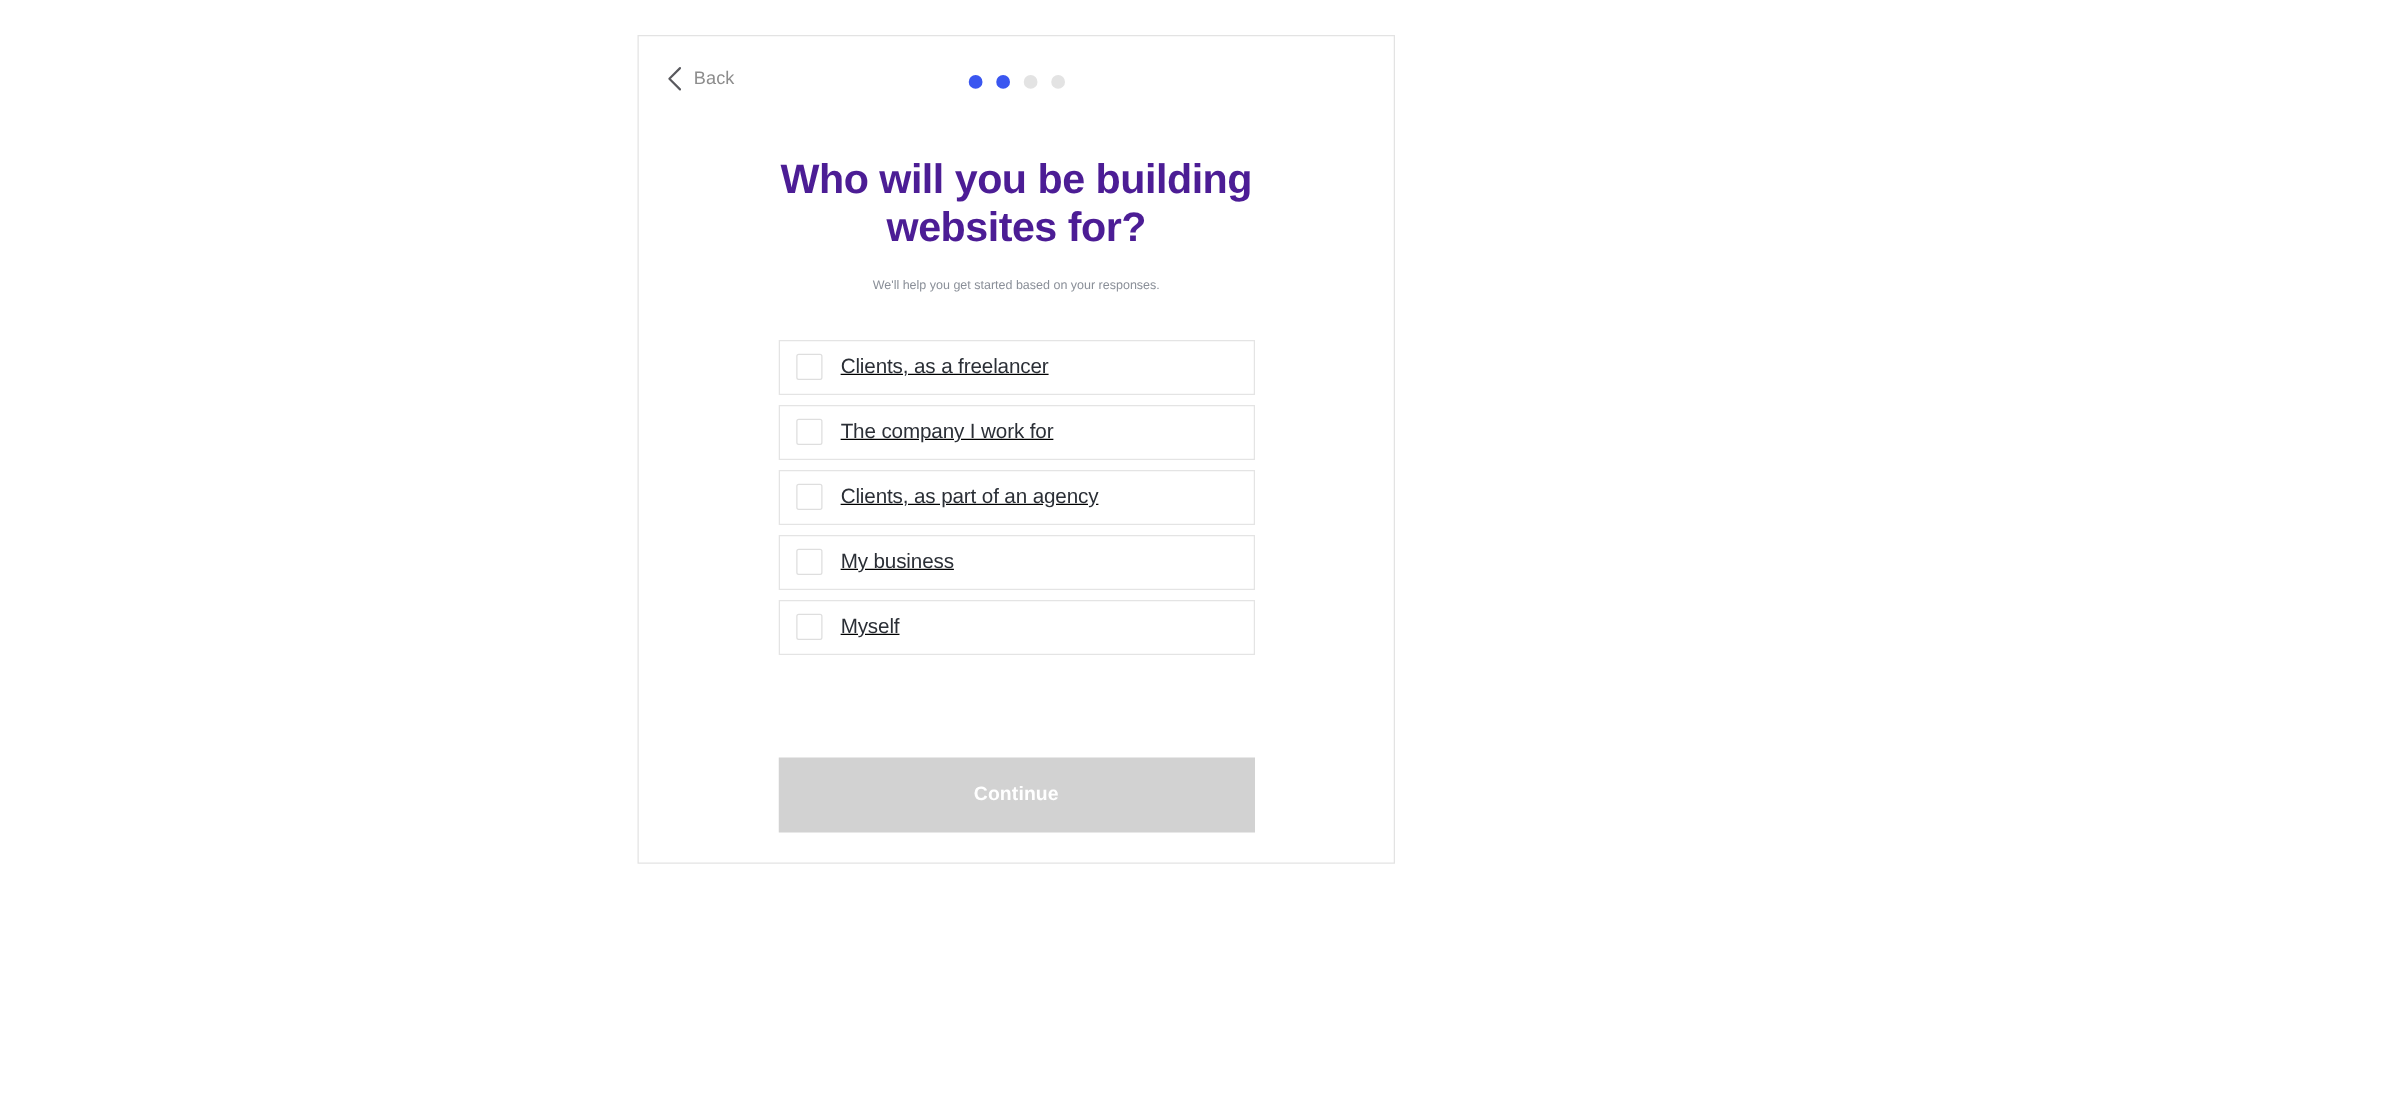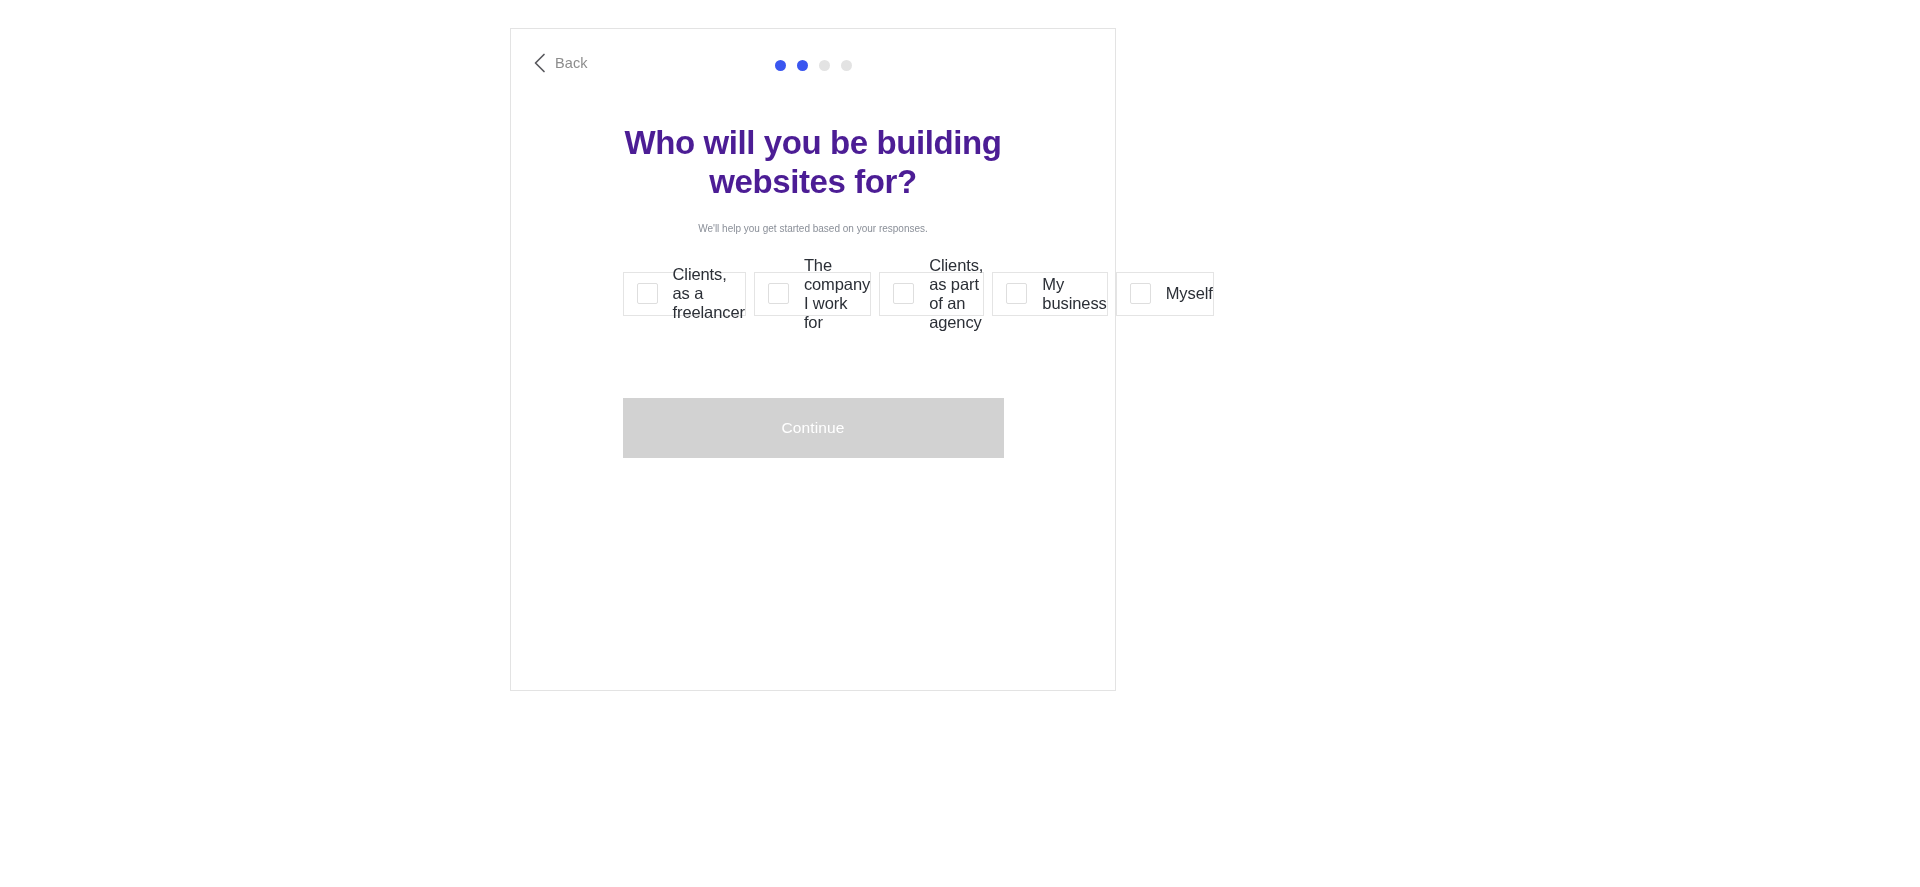--- a/index.html
+++ b/index.html
@@ -100,22 +100,23 @@
     line-height: 1.4;
     color: #8a8f98;
     font-weight: 400;
   }
 
   
   .options {
     margin: 36px auto 0 auto;
     width: 381px;
     display: flex;
-    flex-direction: row;
+    flex-direction: column;
     gap: 8px;
+    text-decoration: underline;
   }
 
   .option-row {
     display: flex;
     align-items: center;
     height: 44px;
     border: 1px solid #e4e4e4;
     background: #ffffff;
     box-sizing: border-box;
     padding-left: 13px;
@@ -149,21 +150,21 @@
     display: flex;
     align-items: center;
     justify-content: center;
     width: 100%;
     height: 60px;
     background: #d2d2d2;
     border: none;
     color: #ffffff;
     font-family: "Liberation Sans", sans-serif;
     font-size: 15.5px;
-    font-weight: 400;
+    font-weight: 700;
     letter-spacing: 0.1px;
     cursor: default;
     box-sizing: border-box;
   }
 </style>
 </head>
 <body>
 
 <div class="page">
 

